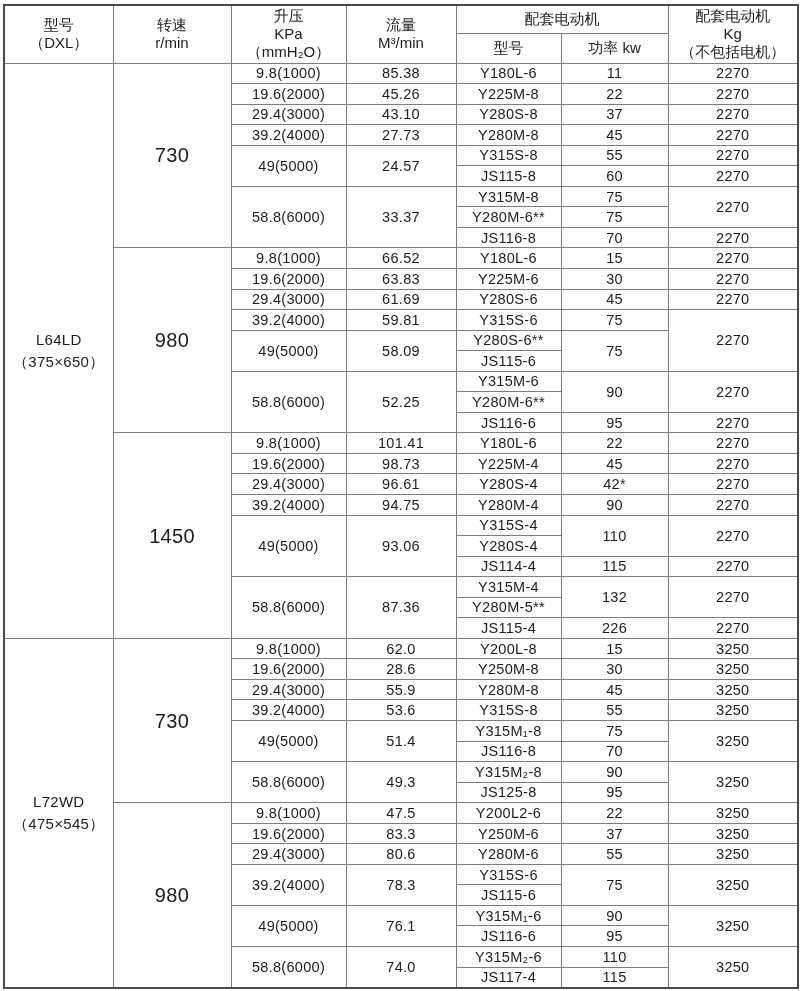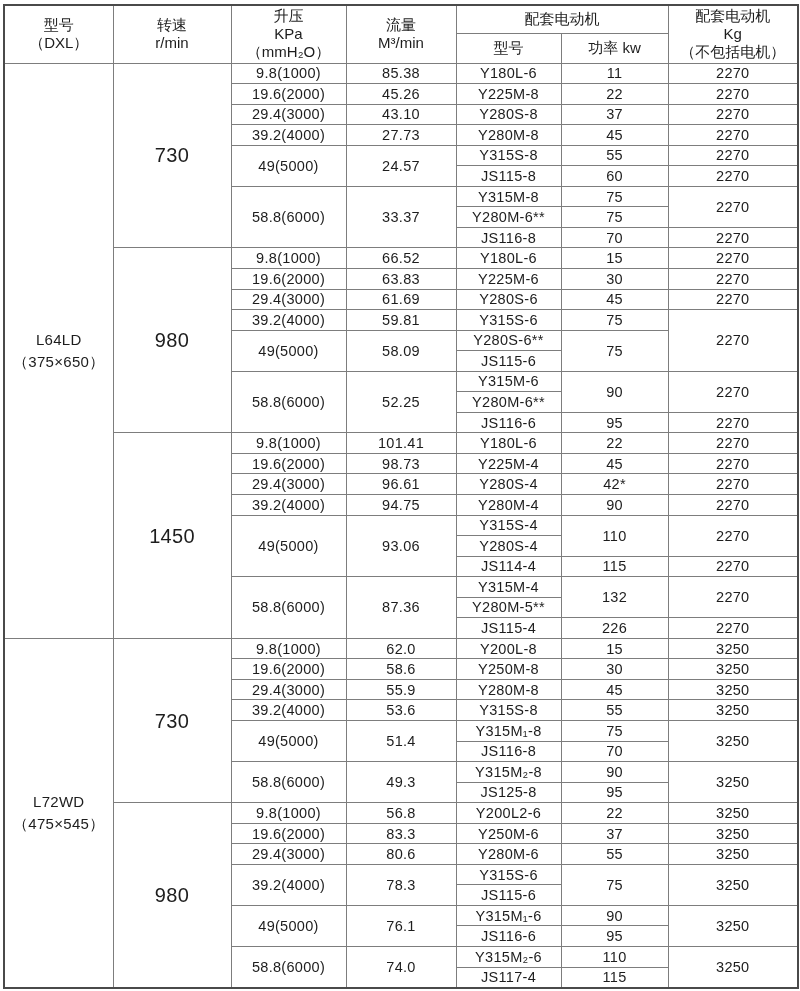--- a/index.html
+++ b/index.html
@@ -274,21 +274,21 @@
           </td>
           <td class="col-speed" rowspan="8">730</td>
           <td class="col-pressure">9.8(1000)</td>
           <td class="col-flow">62.0</td>
           <td class="col-motor">Y200L-8</td>
           <td class="col-power">15</td>
           <td class="col-weight">3250</td>
         </tr>
         <tr>
           <td class="col-pressure">19.6(2000)</td>
-          <td class="col-flow">58.6</td>
+          <td class="col-flow">28.6</td>
           <td class="col-motor">Y250M-8</td>
           <td class="col-power">30</td>
           <td class="col-weight">3250</td>
         </tr>
         <tr>
           <td class="col-pressure">29.4(3000)</td>
           <td class="col-flow">55.9</td>
           <td class="col-motor">Y280M-8</td>
           <td class="col-power">45</td>
           <td class="col-weight">3250</td>
@@ -318,21 +318,21 @@
           <td class="col-power">90</td>
           <td class="col-weight" rowspan="2">3250</td>
         </tr>
         <tr>
           <td class="col-motor">JS125-8</td>
           <td class="col-power">95</td>
         </tr>
         <tr>
           <td class="col-speed" rowspan="9">980</td>
           <td class="col-pressure">9.8(1000)</td>
-          <td class="col-flow">56.8</td>
+          <td class="col-flow">47.5</td>
           <td class="col-motor">Y200L2-6</td>
           <td class="col-power">22</td>
           <td class="col-weight">3250</td>
         </tr>
         <tr>
           <td class="col-pressure">19.6(2000)</td>
           <td class="col-flow">83.3</td>
           <td class="col-motor">Y250M-6</td>
           <td class="col-power">37</td>
           <td class="col-weight">3250</td>

